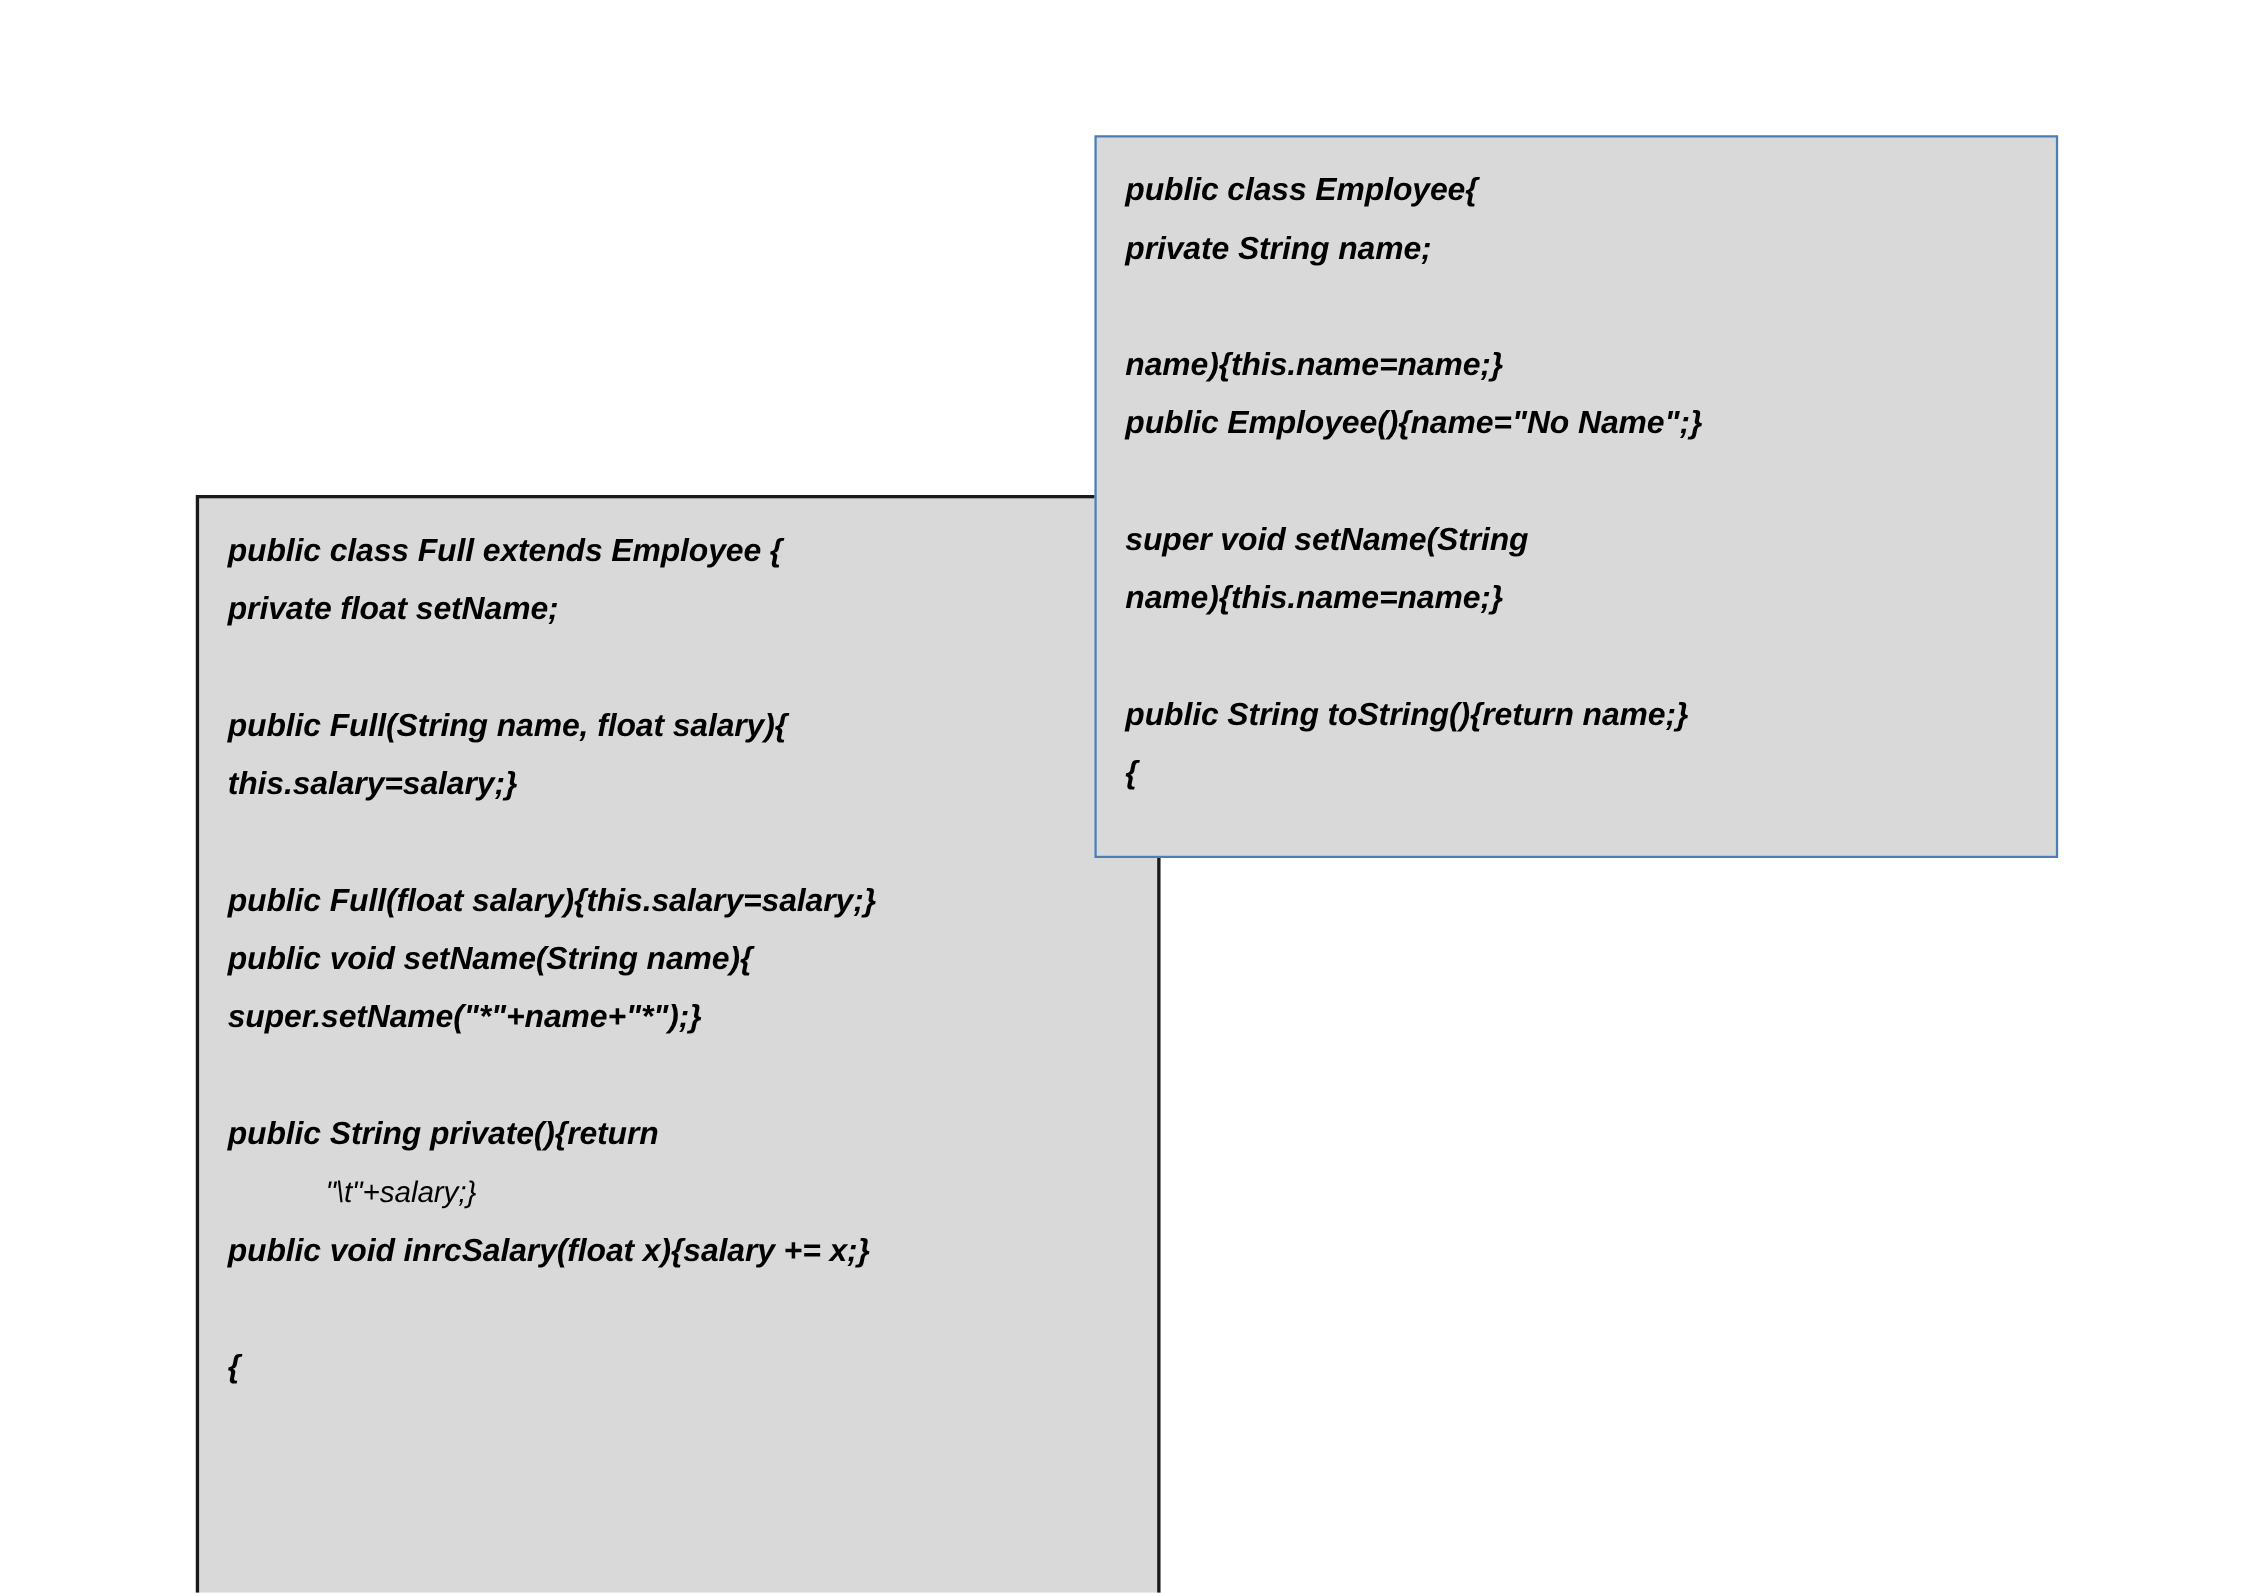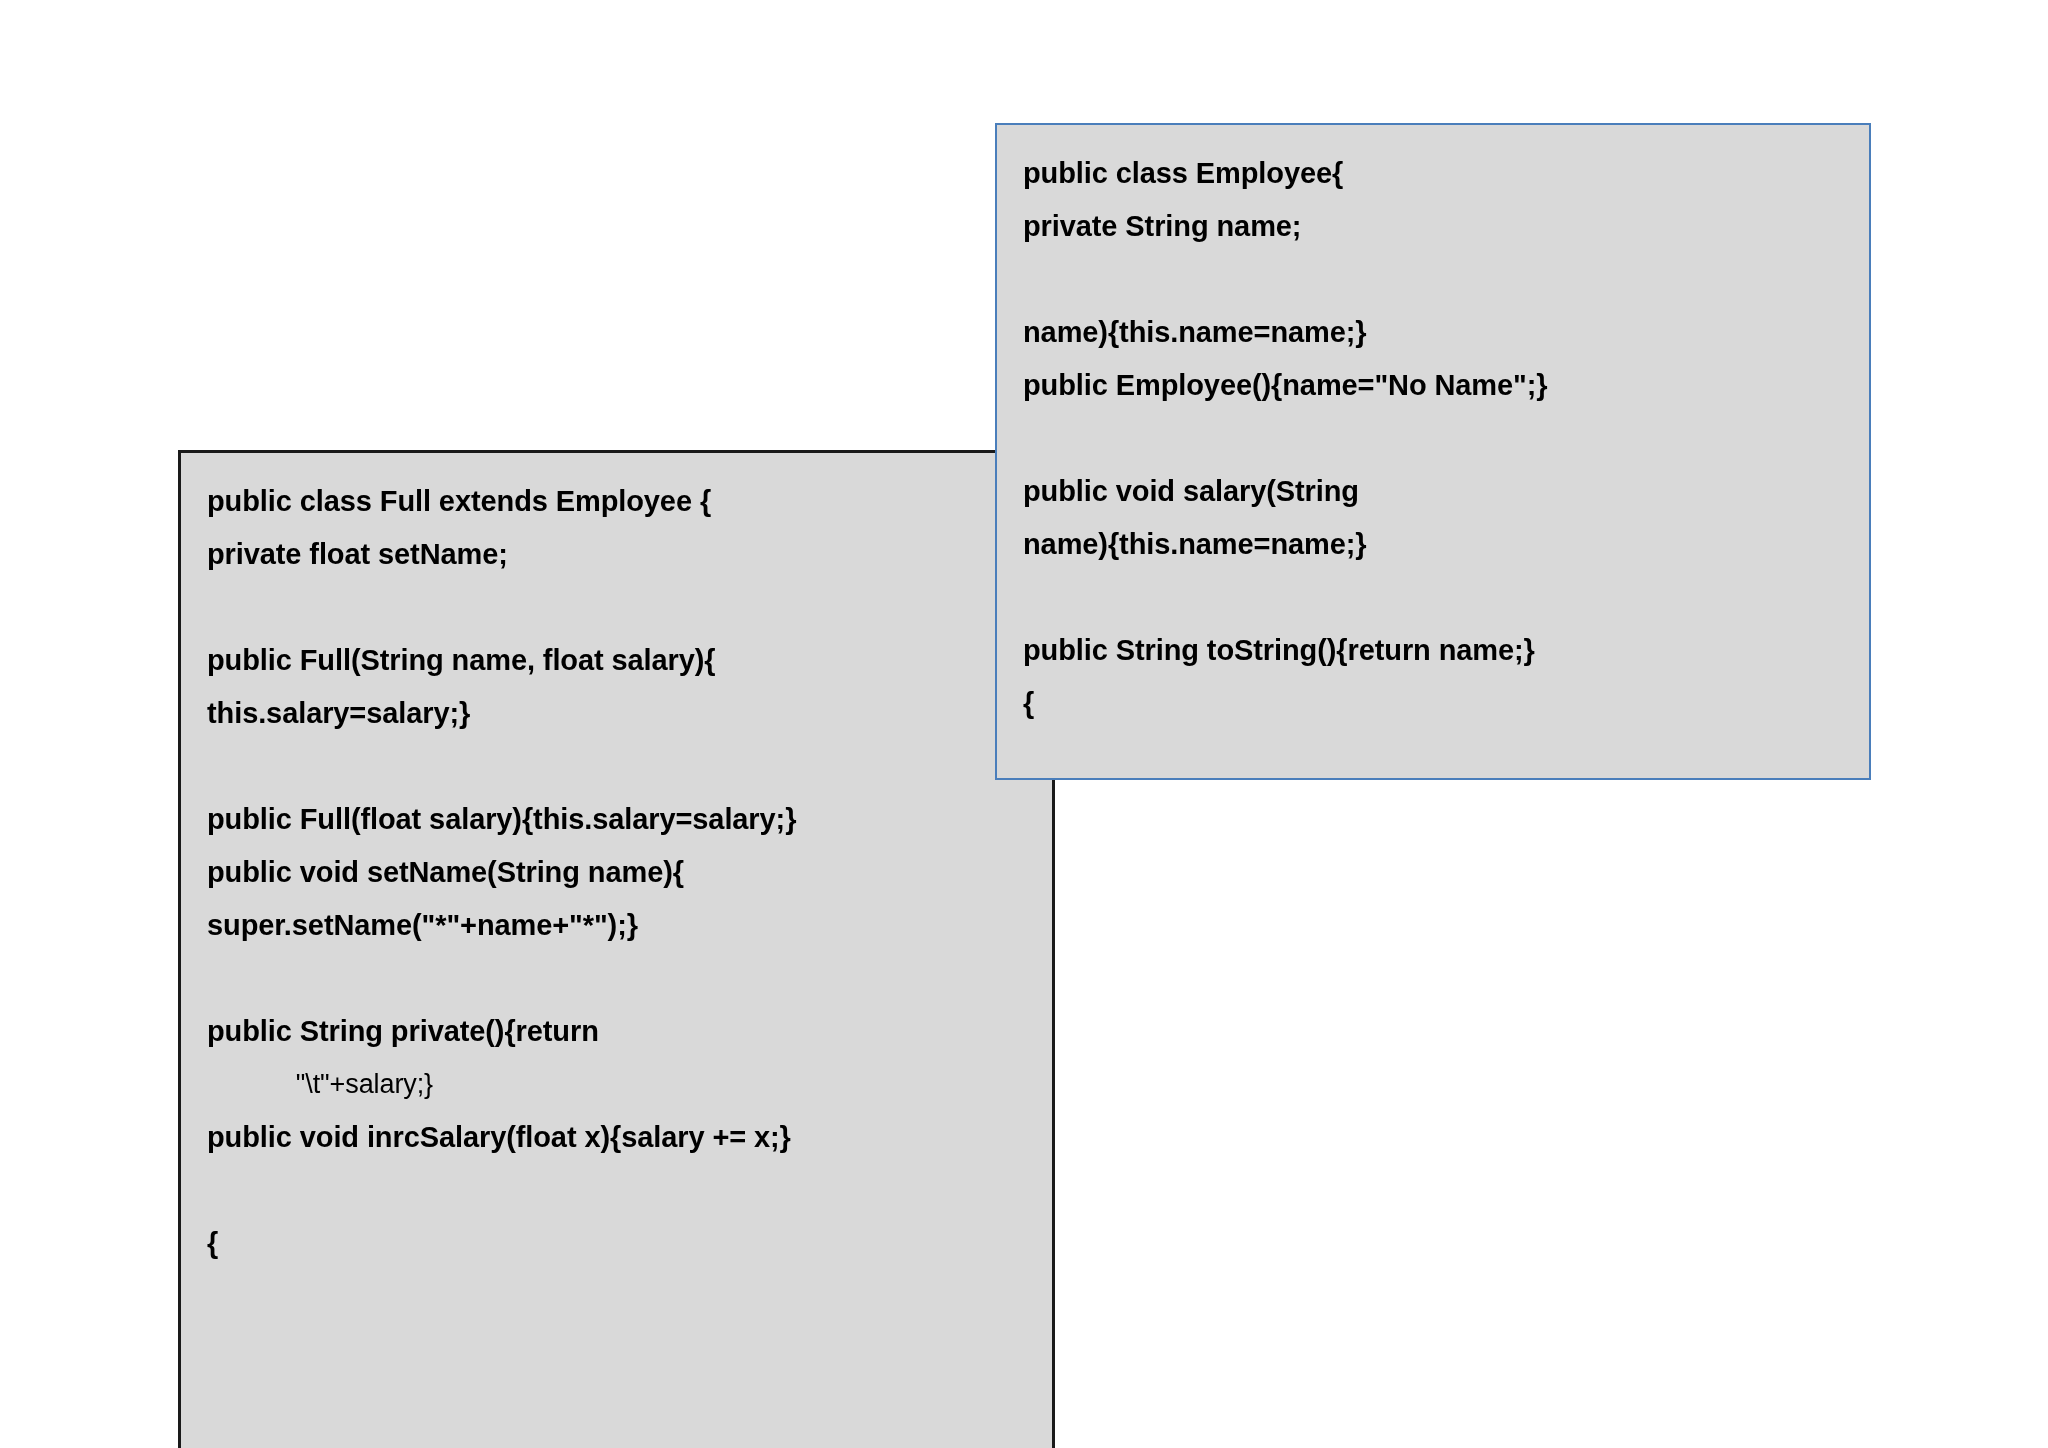--- a/index.html
+++ b/index.html
@@ -14,20 +14,21 @@
     background: #ffffff;
     overflow: hidden;
     font-family: "Liberation Sans", sans-serif;
   }
 
   .code-box {
     position: absolute;
     box-sizing: border-box;
     background: #d9d9d9;
     padding: 22px 26px 22px 26px;
+    font-style: italic;
   }
 
   
   #box-full {
     left: 178px;
     top: 450px;
     width: 877px;
     height: 1028px;
     border: 3px solid #1a1a1a;
     z-index: 1;
@@ -83,20 +84,20 @@
       <div class="code-line">{</div>
     </div>
 
   <div class="code-box" id="box-employee" style="background: rgb(217, 217, 217); border-color: rgb(74, 126, 187);">
       <div class="code-line">public class Employee{</div>
       <div class="code-line">private String name;</div>
       <div class="code-line blank">&nbsp;</div>
       <div class="code-line">name){this.name=name;}</div>
       <div class="code-line">public Employee(){name="No Name";}</div>
       <div class="code-line blank">&nbsp;</div>
-      <div class="code-line">public void salary(String</div>
+      <div class="code-line">super void setName(String</div>
       <div class="code-line">name){this.name=name;}</div>
       <div class="code-line blank">&nbsp;</div>
       <div class="code-line">public String toString(){return name;}</div>
       <div class="code-line">{</div>
     </div>
 
 </div>
 
 </body></html>

